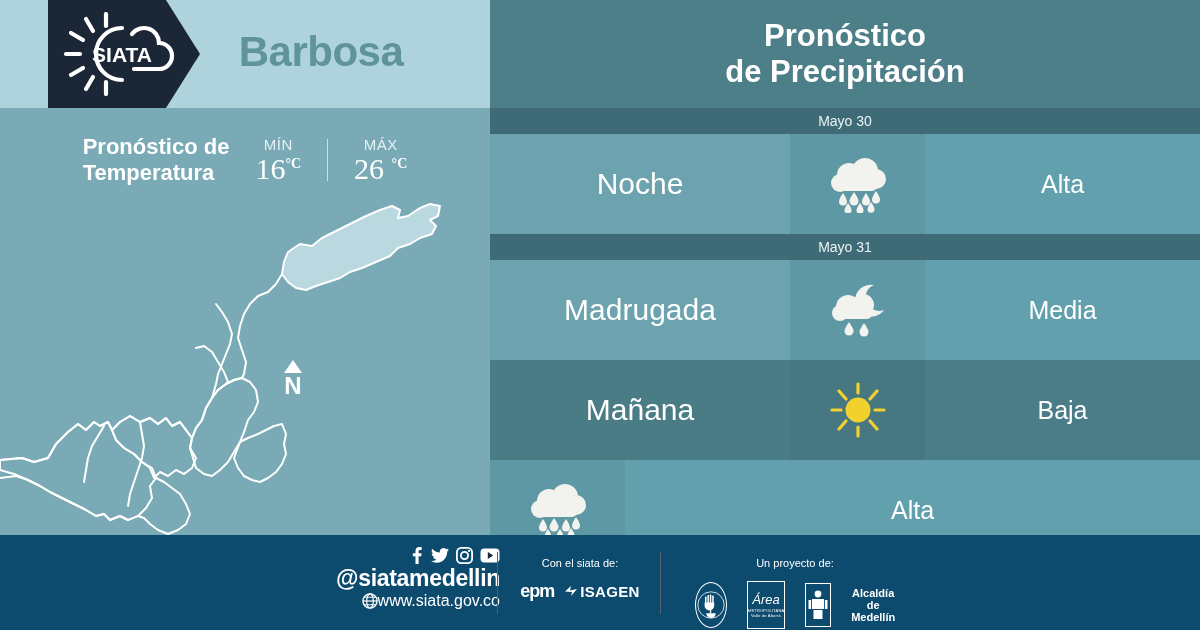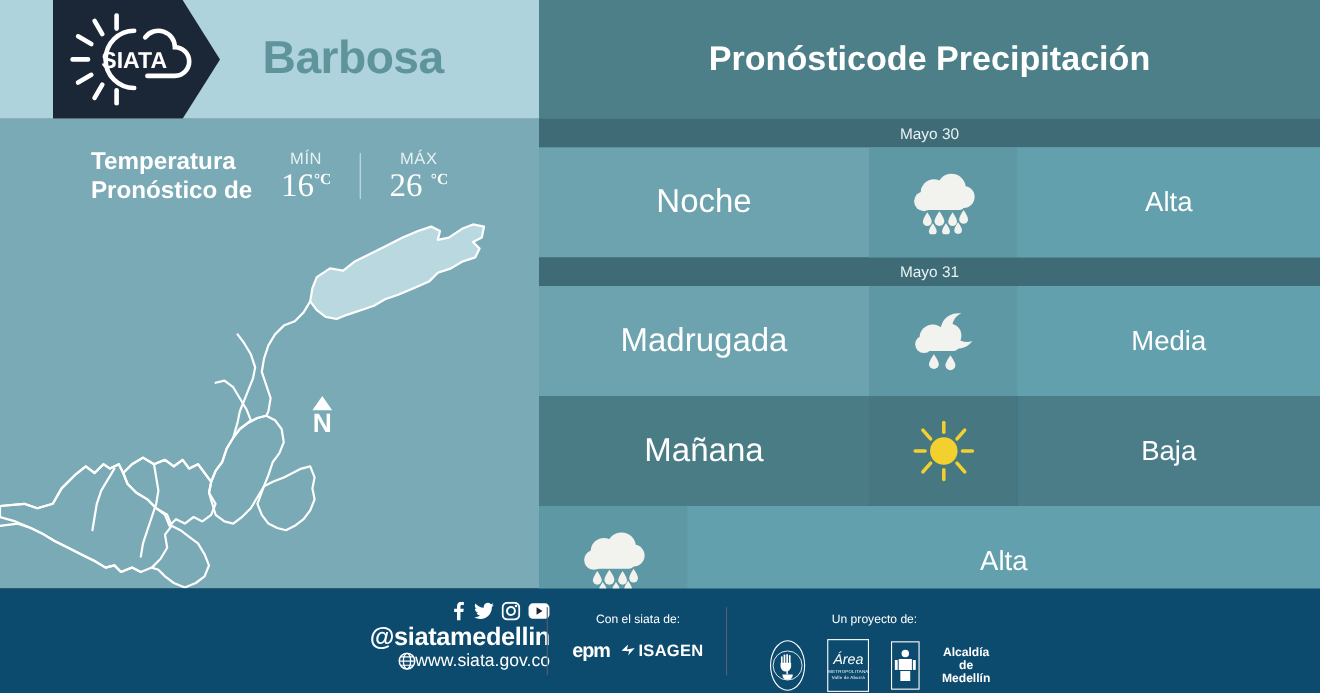--- a/index.html
+++ b/index.html
@@ -91,21 +91,21 @@
   }
 
   
   #right-col {
     position: absolute; left: 490px; top: 0;
     width: 710px; height: 535px;
     background: #4d7f89;
   }
   #fc-title {
     height: 108px;
-    display: flex; 
+    display: flex; flex-direction: column;
     align-items: center; justify-content: center;
     color: #ffffff; font-size: 31px; font-weight: bold;
     line-height: 1.17; text-align: left;
     background: #4d7f89;
   }
   .date-band {
     height: 26px;
     display: flex; align-items: center; justify-content: center;
     background: #3e6b75;
     color: #e9f3f5; font-size: 14px;
@@ -167,21 +167,21 @@
   #f-logos-apoyo {
     display: flex; align-items: center; justify-content: center; gap: 10px;
   }
   #epm-logo { font-size: 18px; font-weight: bold; letter-spacing: -1px; }
   #isagen-logo { font-size: 15px; font-weight: bold; letter-spacing: .3px; display:flex; align-items:center; gap:2px;}
   #f-proy {
     position: absolute; left: 700px; top: 22px;
     width: 190px; text-align: center; color: #ffffff;
   }
   #f-logos-proy {
-    display: flex; align-items: center; justify-content: space-between; gap: 20px;
+    display: flex; align-items: center; justify-content: center; gap: 20px;
   }
   #alcaldia-text { font-size: 11px; font-weight: bold; }
   .logo-box {
     border: 1px solid #ffffff; background: transparent;
     display: flex; flex-direction: column; align-items: center; justify-content: center;
   }
   #area-box { width: 42px; height: 48px; }
   #area-box .sig { font-size: 13px; font-style: italic; color: #fff; line-height: 1; }
   #area-box .sub { font-size: 4px; color: #fff; margin-top: 2px; letter-spacing: .2px; }
   #udem-seal {
@@ -218,22 +218,22 @@
         </g>
       </svg>
     </div>
 
     <div id="city-name">Barbosa</div>
 
     <div id="left-body">
 
       <div id="temp-block">
         <div id="temp-title">
+          <div>Pronóstico de</div>
           <div>Temperatura</div>
-          <div>Pronóstico de</div>
         </div>
 
         <div class="temp-val-group">
           <div class="temp-label">MÍN</div>
           <div class="temp-reading"><span>16</span><span class="unit">°C</span></div>
         </div>
 
         <div id="temp-divider"></div>
 
         <div class="temp-val-group">

